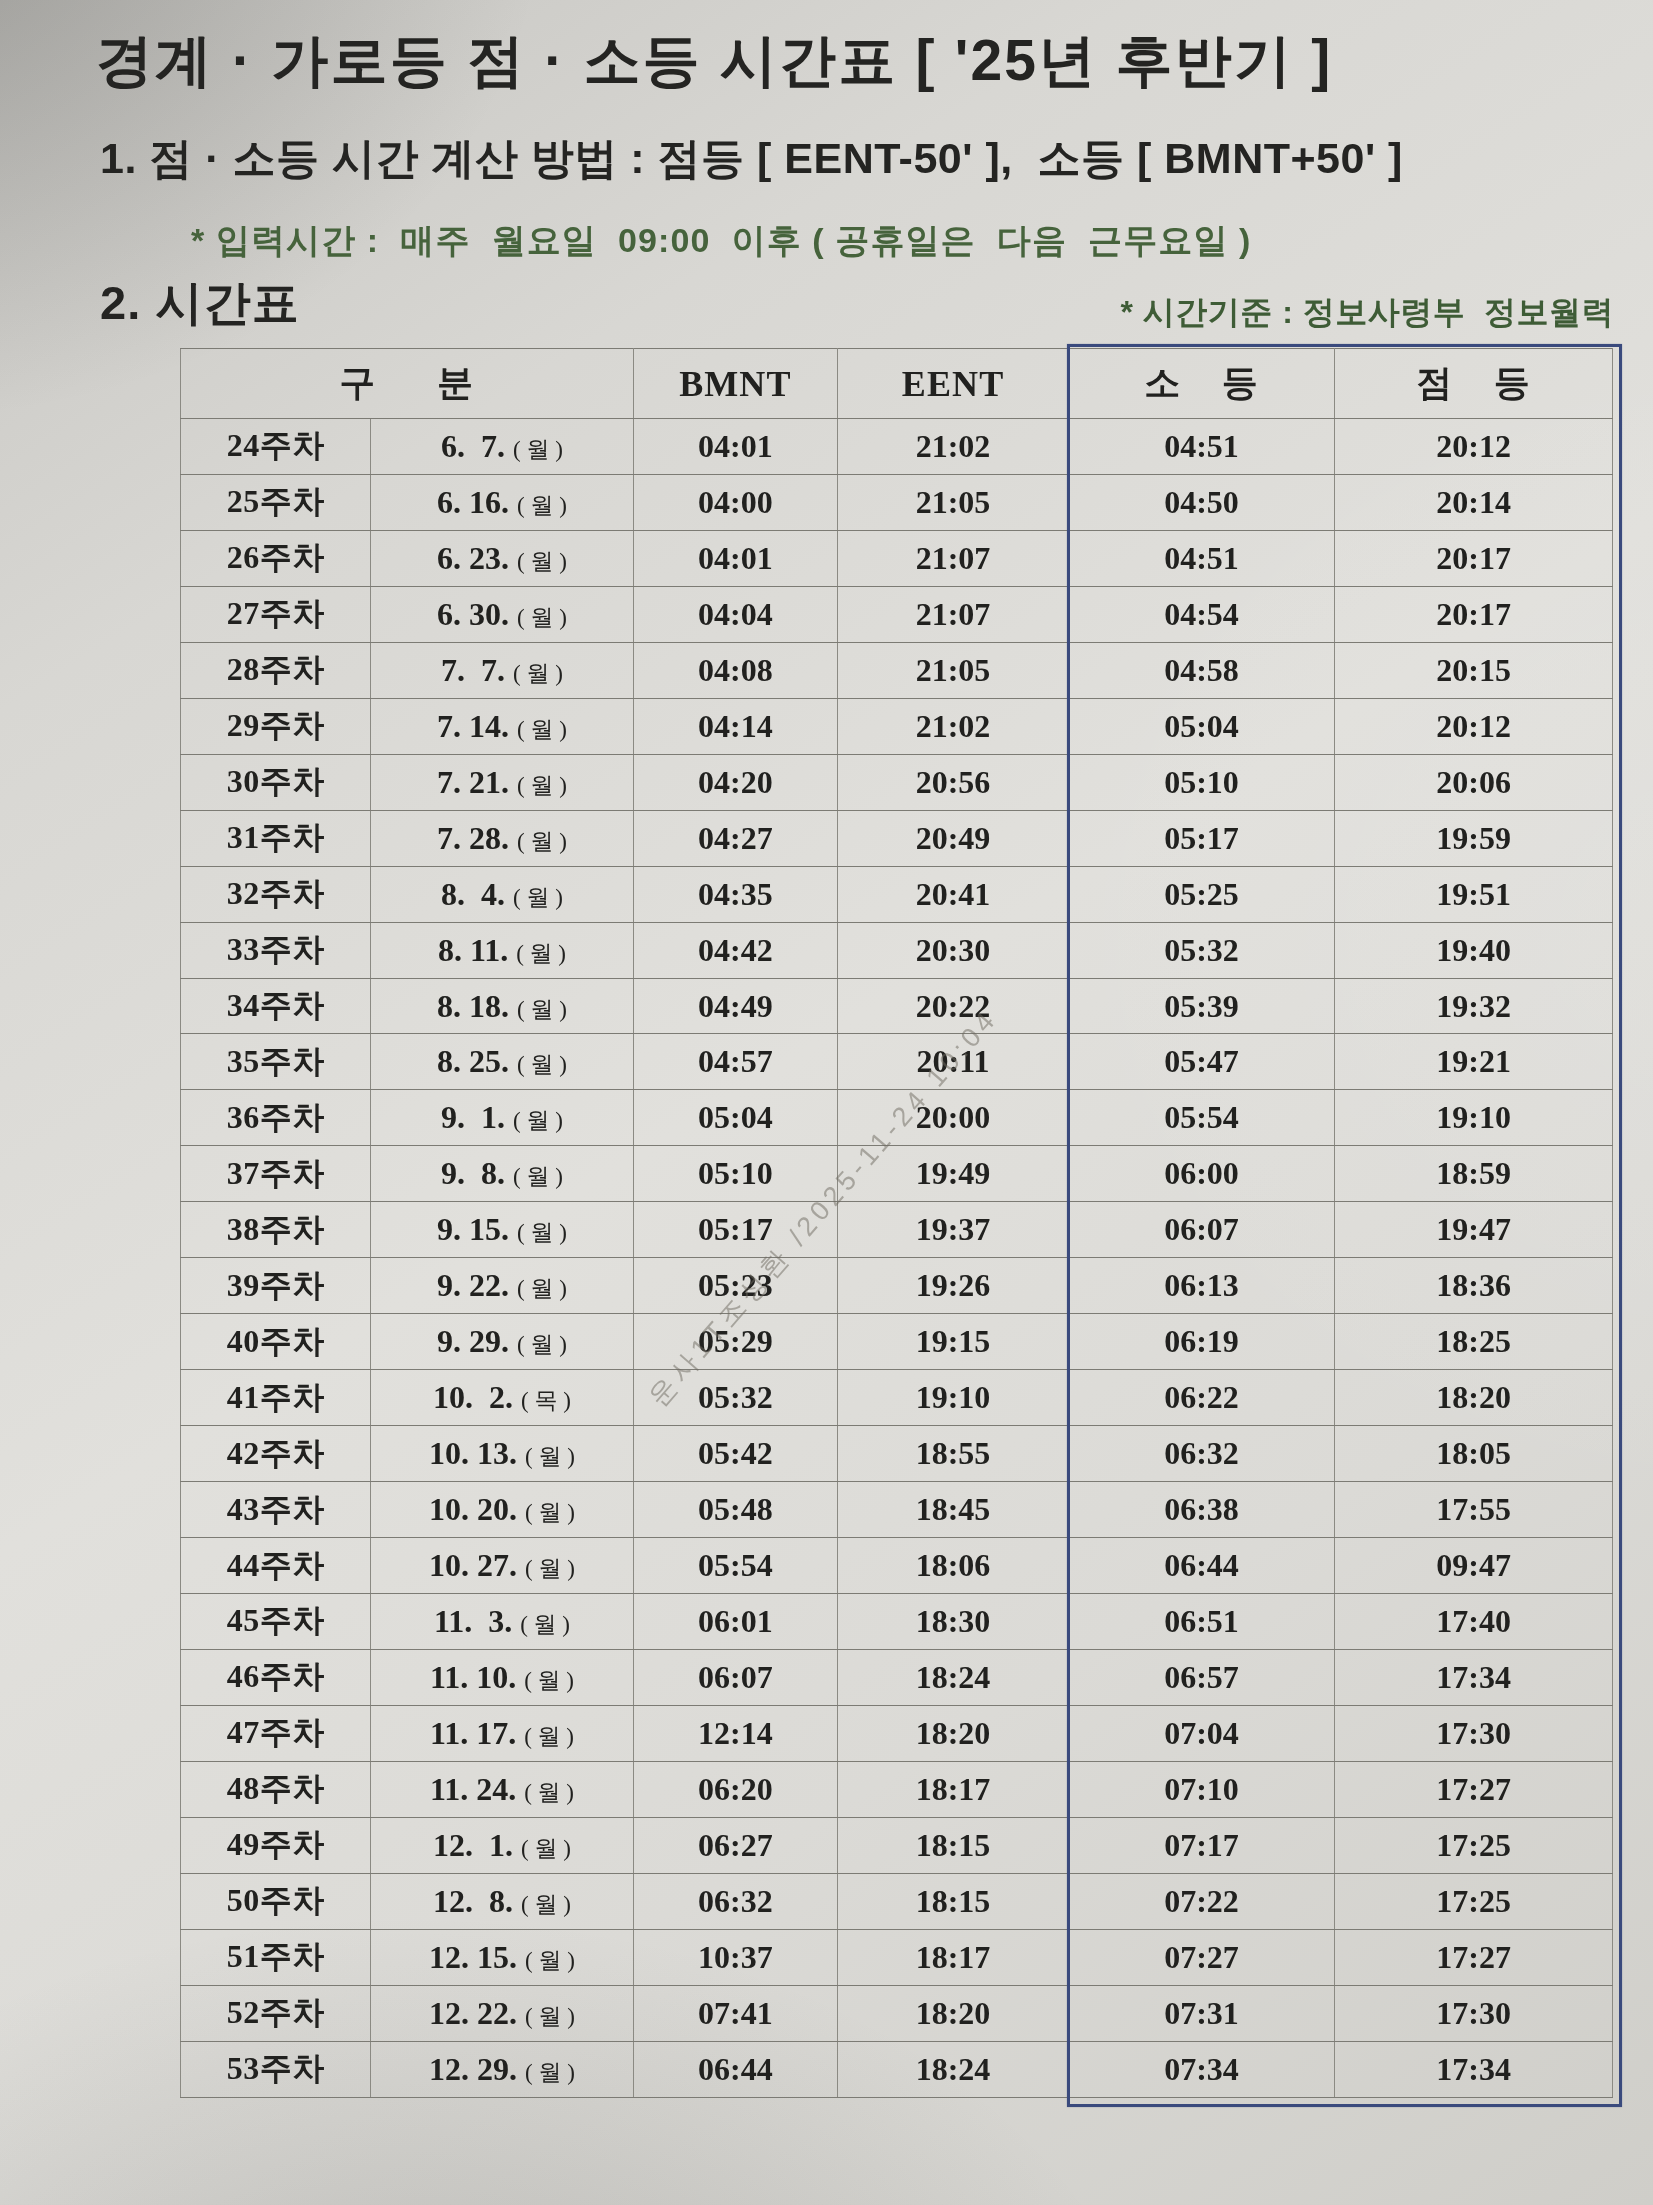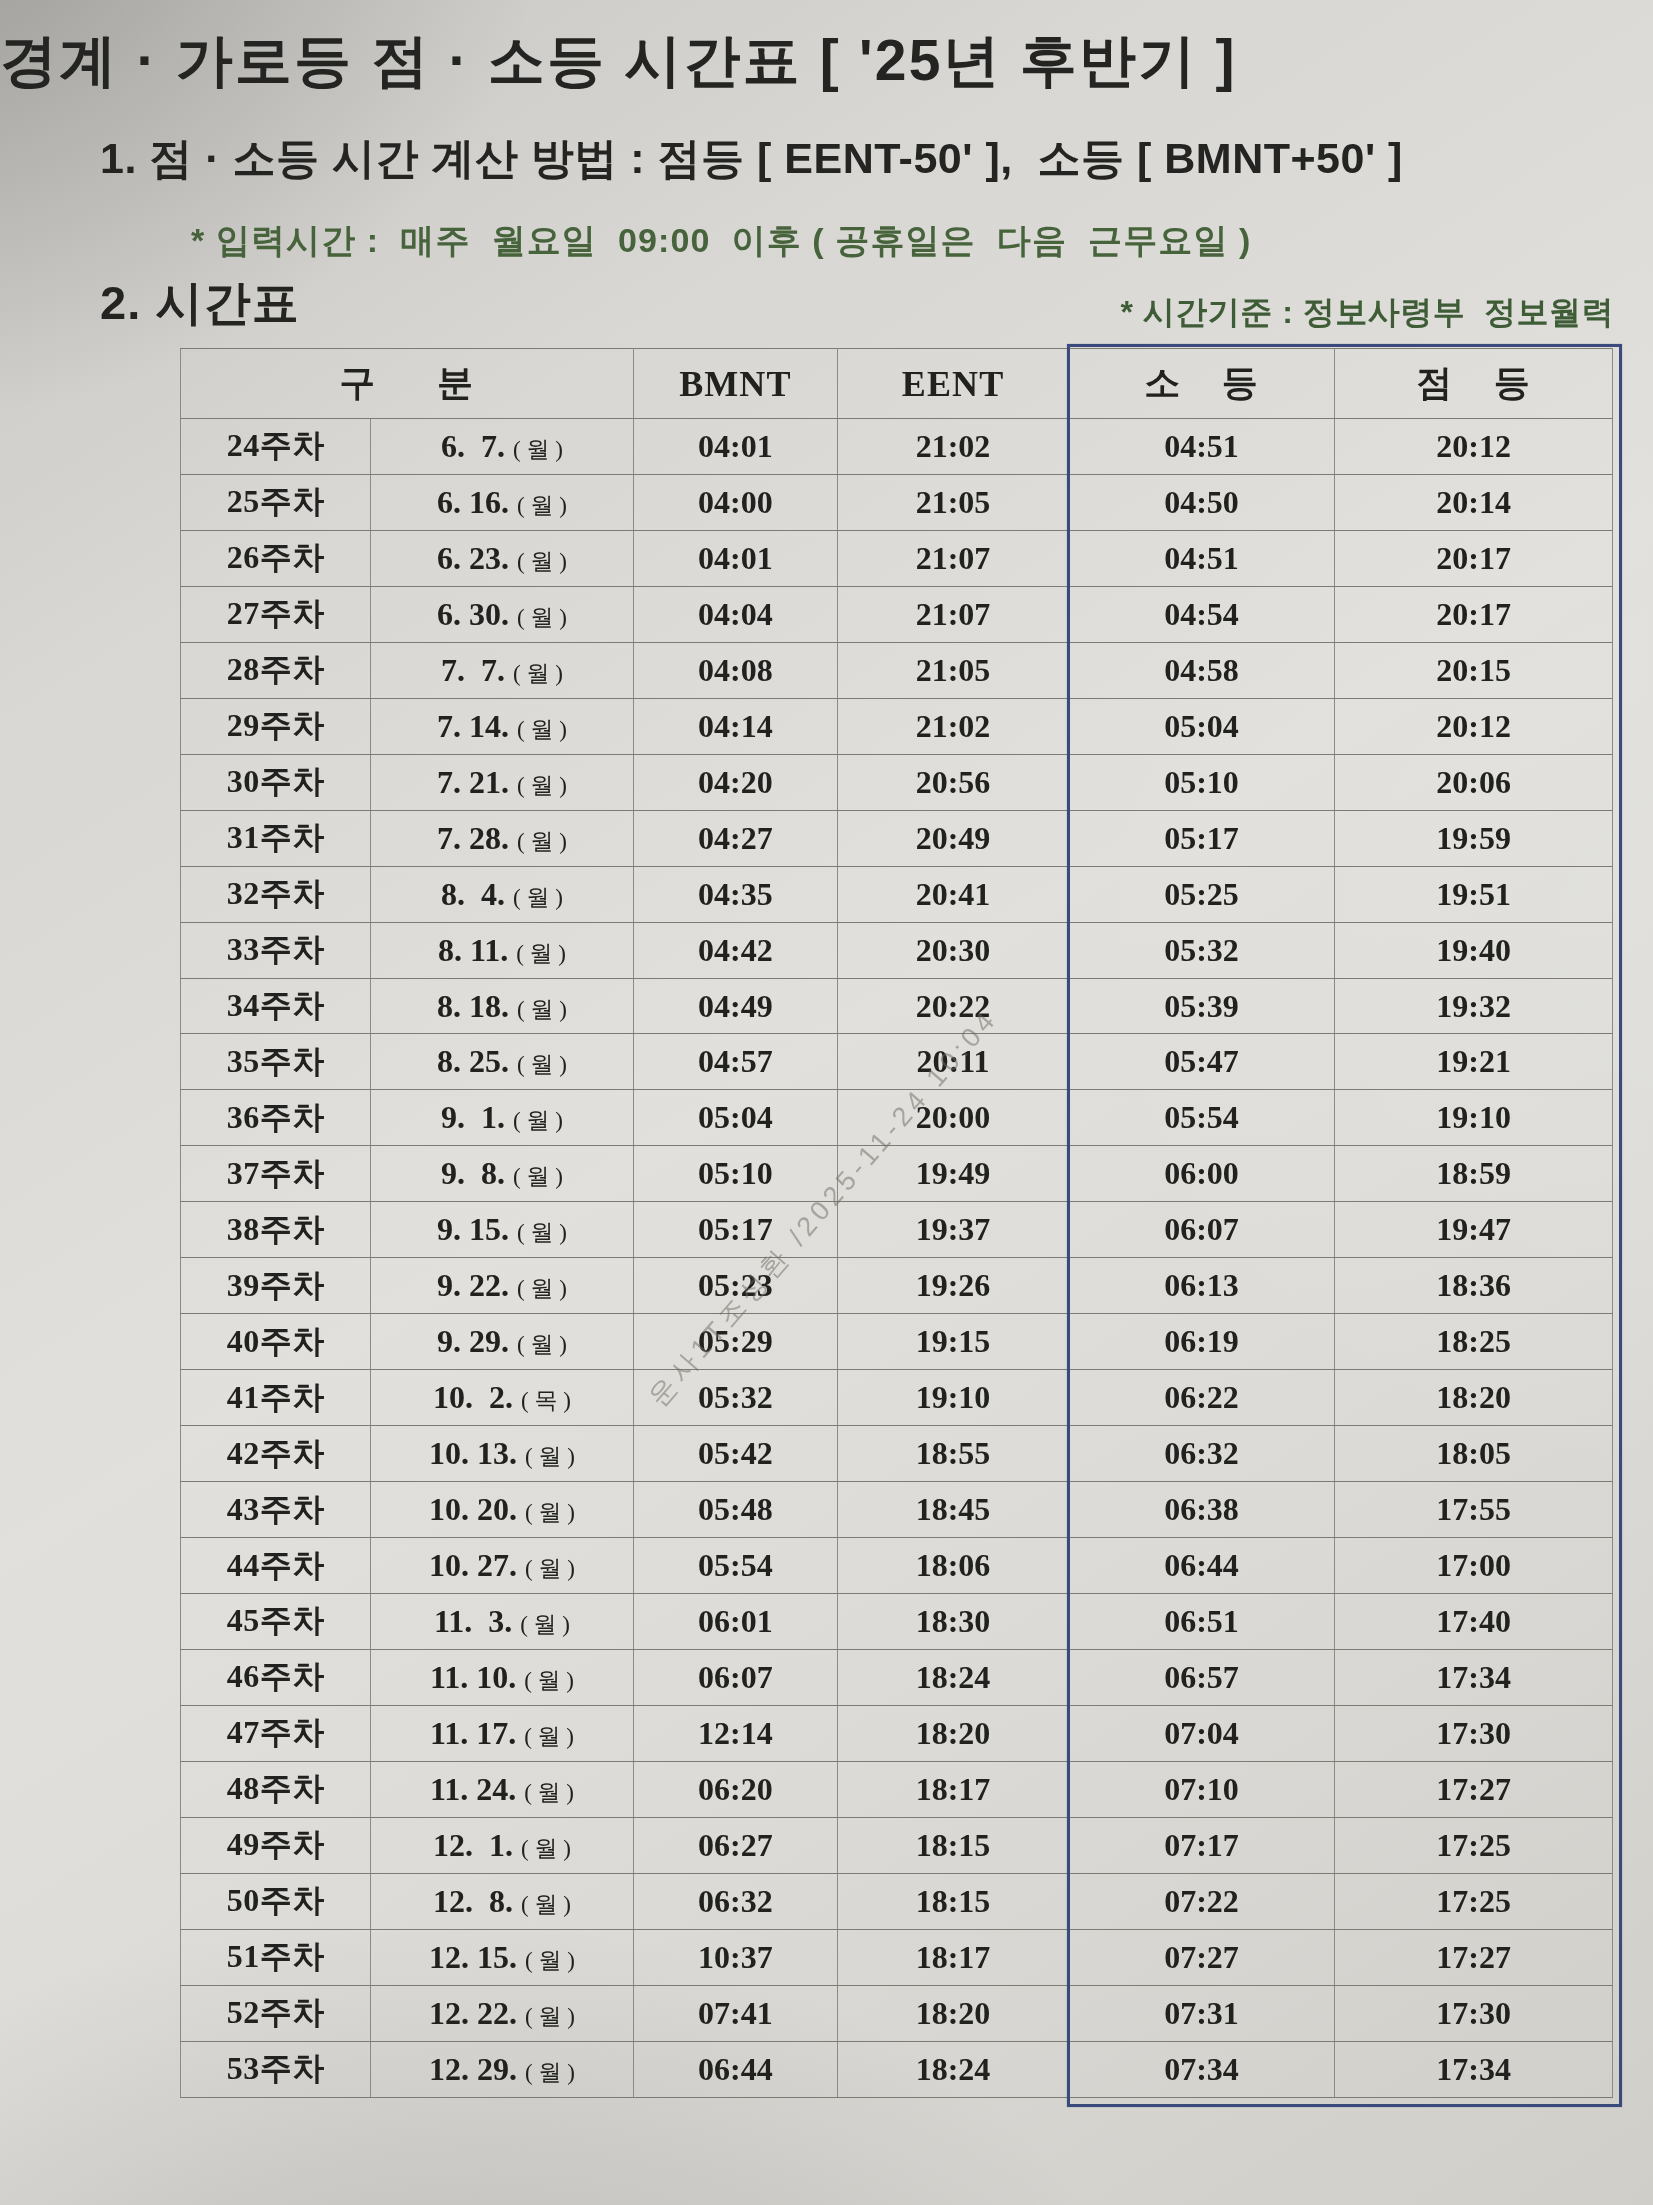--- a/index.html
+++ b/index.html
@@ -11,21 +11,21 @@
   .photo{
     position:relative;width:1654px;height:2205px;
     background:
       radial-gradient(ellipse 1039px 820px at -6% -4%, rgba(35,35,33,0.26), rgba(0,0,0,0) 62%),
       radial-gradient(ellipse 1258px 1039px at 106% 42%, rgba(255,255,255,0.10), rgba(0,0,0,0) 60%),
       radial-gradient(ellipse 1367px 930px at 25% 110%, rgba(48,48,44,0.18), rgba(0,0,0,0) 55%),
       linear-gradient(148deg,#c6c5c1 0%,#d8d7d3 22%,#e1e0dc 48%,#dbdad6 72%,#cfcec9 100%);
   }
   .page-title{
     position:absolute;left:0;top:23px;width:1428px;
-    text-align:left;
+    text-align:center;
     font-size:57px;font-weight:900;color:#24242).2;
     color:#242422;
     letter-spacing:2.2px;
     white-space:pre;
   }
   .h1{
     position:absolute;left:100px;top:130px;
     font-size:43px;font-weight:900;color:#242422;
     letter-spacing:0.5px;white-space:pre;
   }
@@ -279,21 +279,21 @@
           <td>18:45</td>
           <td>06:38</td>
           <td>17:55</td>
         </tr>
         <tr>
           <td class="week-cell">44주차</td>
           <td class="date-cell"><span>10. 27.</span> <span class="dow">( 월 )</span></td>
           <td>05:54</td>
           <td>18:06</td>
           <td>06:44</td>
-          <td>17:00</td>
+          <td>09:47</td>
         </tr>
         <tr>
           <td class="week-cell">45주차</td>
           <td class="date-cell"><span>11.  3.</span> <span class="dow">( 월 )</span></td>
           <td>06:01</td>
           <td>18:30</td>
           <td>06:51</td>
           <td>17:40</td>
         </tr>
         <tr>

